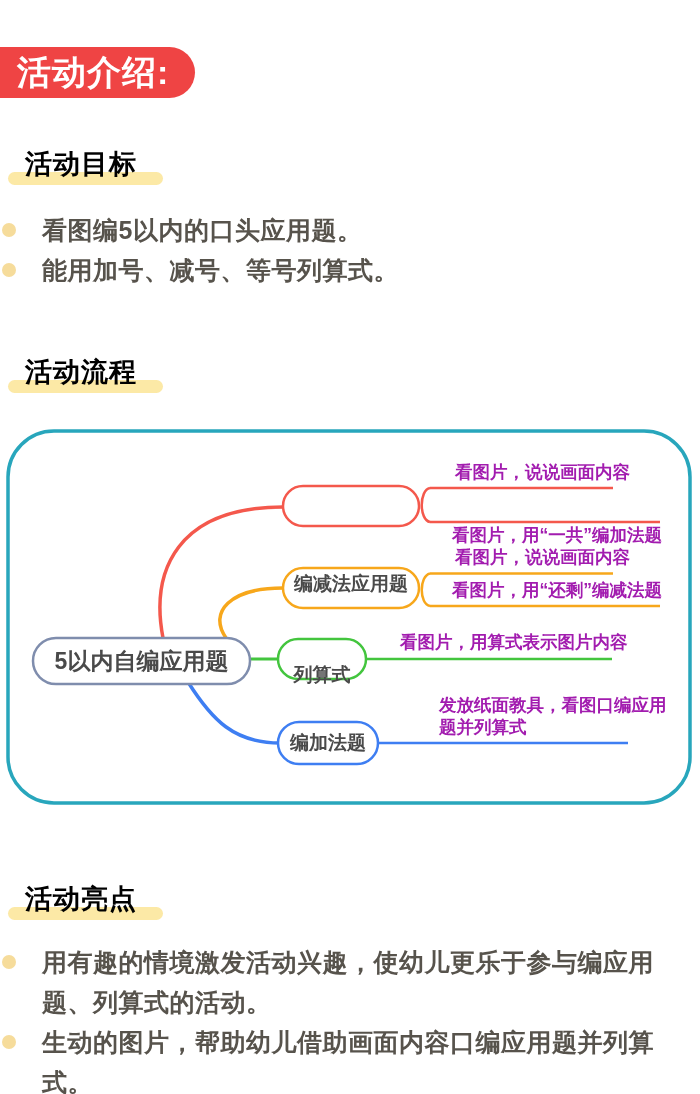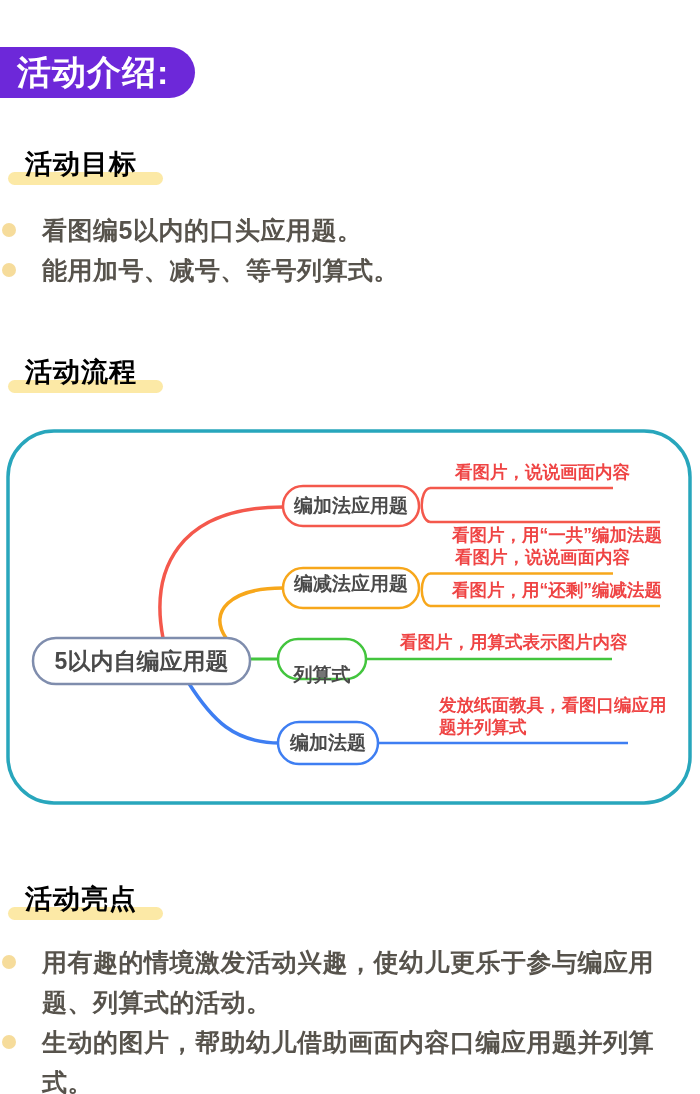--- a/index.html
+++ b/index.html
@@ -4,21 +4,21 @@
 <style>
   html,body{margin:0;padding:0;background:#ffffff;}
   body{
     width:700px;height:1094px;position:relative;overflow:hidden;
     font-family:"Liberation Sans","DejaVu Sans",sans-serif;
     -webkit-font-smoothing:antialiased;
   }
   
   .badge{
     position:absolute;left:0;top:47px;height:51px;
-    background:#6d28d9;color:#ffffff;
+    background:#ef4444;color:#ffffff;
     border-radius:0 26px 26px 0;
     font-size:34px;font-weight:bold;line-height:51px;
     padding:0 26px 0 17px;letter-spacing:1px;
   }
   
   .h2{position:absolute;left:0;height:42px;width:300px;}
   .h2 .bar{
     position:absolute;left:8px;bottom:0;width:155px;height:13px;
     background:#fce9a6;border-radius:7px;
   }
@@ -35,21 +35,21 @@
   }
   .bullet .btxt{display:block;margin-left:30px;}
   
   .map{position:absolute;left:0;top:420px;width:700px;height:395px;}
   .map svg{position:absolute;left:0;top:0;}
   .node-label{
     position:absolute;display:flex;align-items:center;justify-content:center;
     font-weight:bold;color:#4a4a4a;white-space:nowrap;
   }
   .leaf{
-    position:absolute;font-size:17.5px;font-weight:bold;color:#ef4444;
+    position:absolute;font-size:17.5px;font-weight:bold;color:#a21caf;
     line-height:22px;white-space:nowrap;
   }
   .leaf.wrap{white-space:normal;}
 </style>
 </head>
 <body>
 
 <div class="badge">活动介绍:</div>
 
 <div class="h2" style="top:143px">
@@ -93,21 +93,20 @@
     <path d="M430,153.5 C419,156 419,184 430,186" fill="none" stroke-width="2.5" stroke="#f7a71b"></path>
     <path d="M430,153.5 H613" fill="none" stroke-width="2.5" stroke="#f7a71b"></path>
     <path d="M430,186 H660" fill="none" stroke-width="2.5" stroke="#f7a71b"></path>
 
     <path d="M366,239 H612" fill="none" stroke-width="2.5" stroke="#43c53e"></path>
 
     <path d="M378,323 H628" fill="none" stroke-width="2.5" stroke="#3e7ef2"></path>
   </svg>
 
   <div class="node-label" style="left:33px;top:218px;width:217px;height:46px;font-size:23px;">5以内自编应用题</div>
-  <div class="node-label" style="left:283px;top:66px;width:136px;height:40px;font-size:19px;">编加法应用题</div>
   <div class="node-label" style="left:283px;top:148px;width:136px;height:32px;font-size:19px;">编减法应用题</div>
   <div class="node-label" style="left:278px;top:235px;width:88px;height:40px;font-size:19px;">列算式</div>
   <div class="node-label" style="left:278px;top:302px;width:100px;height:42px;font-size:19px;">编加法题</div>
 
   <div class="leaf" style="left:455px;top:41px;">看图片，说说画面内容</div>
   <div class="leaf" style="left:452px;top:76px;margin-top:28px;">看图片，用“一共”编加法题</div>
   <div class="leaf" style="left:455px;top:126px;">看图片，说说画面内容</div>
   <div class="leaf" style="left:452px;top:159px;">看图片，用“还剩”编减法题</div>
   <div class="leaf" style="left:400px;top:211px;">看图片，用算式表示图片内容</div>
   <div class="leaf wrap" style="left:423px;top:274px;width:232px;margin-left:16px;">发放纸面教具，看图口编应用题并列算式</div>

